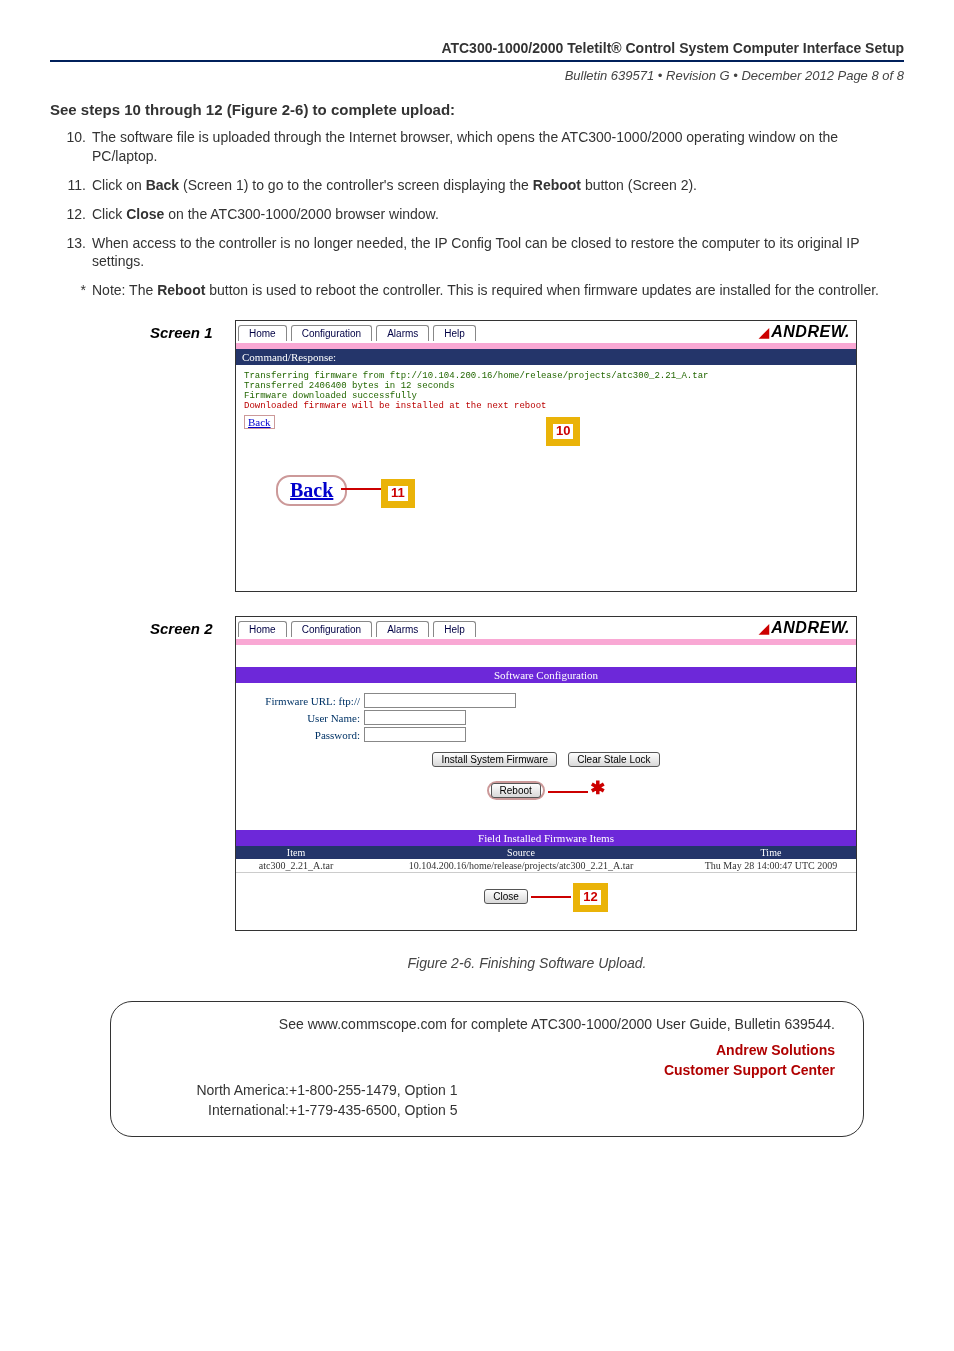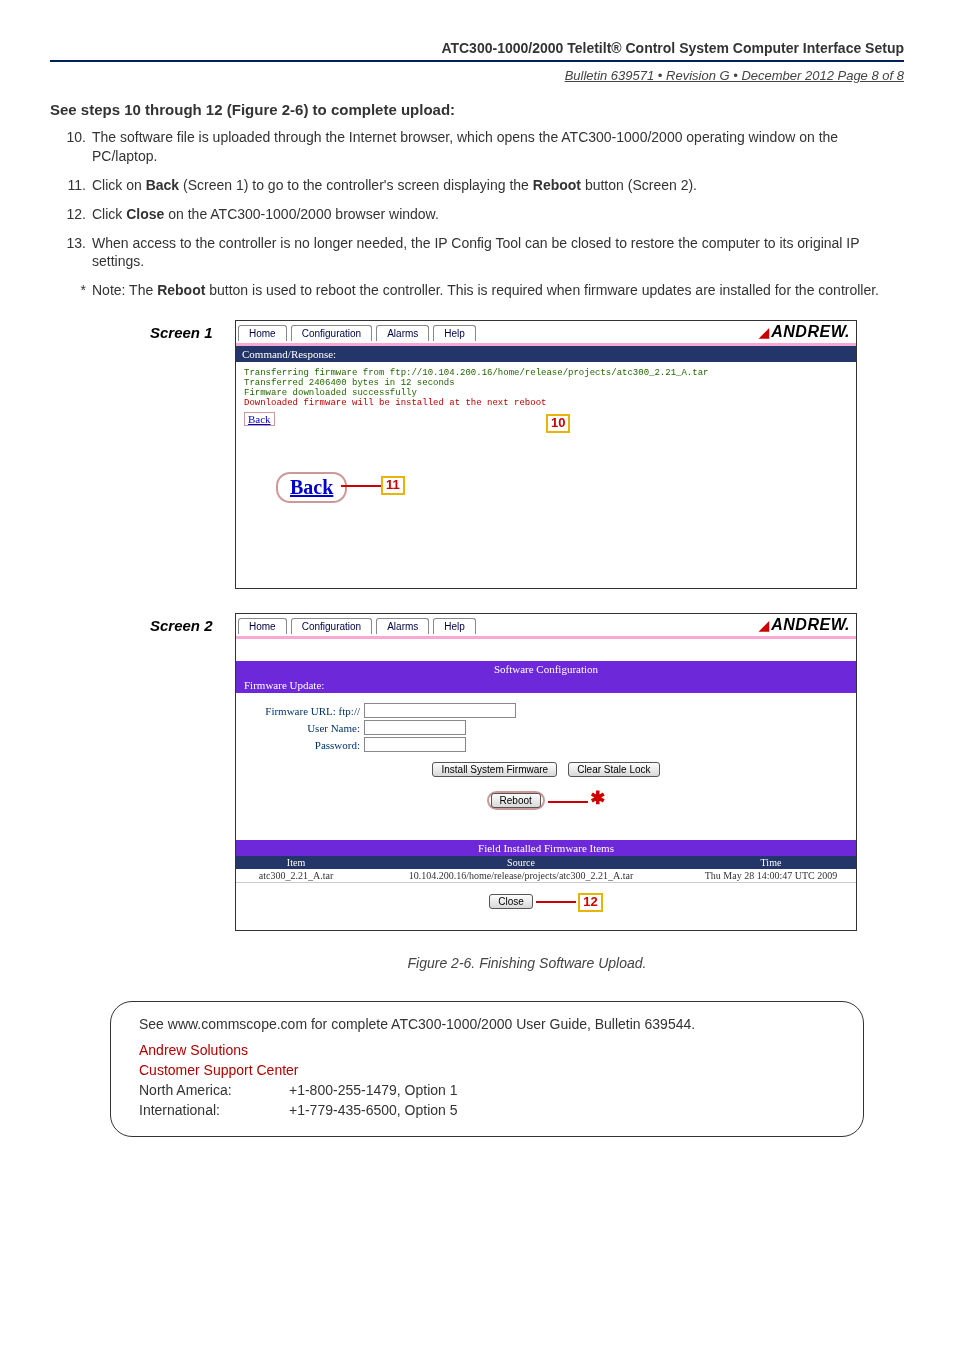--- a/index.html
+++ b/index.html
@@ -21,21 +21,20 @@
     border: none;
     border-top: 2px solid #00205b;
     margin: 0;
   }
   .header-meta {
     text-align: right;
     font-style: italic;
     font-size: 13px;
     margin: 6px 0 18px 0;
     color: #444;
-    text-decoration: underline;
   }
   .section-heading {
     font-weight: bold;
     font-size: 15px;
     margin: 18px 0 10px 0;
   }
   .steps {
     margin: 0 0 10px 0;
     padding: 0;
   }
@@ -87,21 +86,21 @@
     border: 1px solid #333;
     width: 620px;
     background: #fff;
     font-family: Arial, sans-serif;
     font-size: 10px;
     position: relative;
   }
   .nav-bar {
     display: flex;
     align-items: center;
-    border-bottom: 3px solid #f9a8d4;
+    border-bottom: 6px solid #f9a8d4;
     height: 22px;
     background: #fff;
     justify-content: space-between;
   }
   .nav-tabs { display: flex; }
   .nav-tab {
     border: 1px solid #888;
     border-bottom: none;
     padding: 2px 10px;
     margin: 2px 2px 0 2px;
@@ -149,21 +148,21 @@
     text-decoration: underline;
     border: 1px solid #c99;
     padding: 0 3px;
     font-family: "Times New Roman", serif;
     font-size: 11px;
     display: inline-block;
     margin-top: 4px;
   }
   .callout {
     position: absolute;
-    border: 2px solid #eab308;
+    border: 7px solid #eab308;
     color: #c00;
     font-family: Arial, sans-serif;
     font-weight: bold;
     font-size: 13px;
     background: #fff;
     padding: 0 3px;
     line-height: 1.1;
   }
   .callout-line {
     position: absolute;
@@ -266,23 +265,24 @@
     margin: 14px 0 30px 0;
     color: #444;
   }
 
   
   .footer-box {
     border: 1px solid #333;
     border-radius: 22px;
     padding: 14px 28px;
     margin: 30px 40px 0 60px;
+    text-align: right;
   }
   .footer-line1 { margin-bottom: 10px; }
-  .footer-red { color: #b00000; font-weight: normal; margin: 4px 0; }
+  .footer-red { color: #b00000; font-weight: bold; margin: 4px 0; }
   .footer-row { display: flex; margin: 4px 0; }
   .footer-row .l { width: 150px; }
 </style>
 </head>
 <body>
 
 <div class="header-title">ATC300-1000/2000 Teletilt® Control System Computer Interface Setup</div>
 <hr class="header-rule">
 <div class="header-meta">Bulletin 639571 • Revision G • December 2012 Page 8 of 8</div>
 
@@ -357,21 +357,20 @@
           <div class="nav-tab">Home</div>
           <div class="nav-tab">Configuration</div>
           <div class="nav-tab">Alarms</div>
           <div class="nav-tab">Help</div>
         </div>
         <div><span class="andrew-swoosh">◢</span><span class="andrew-logo">ANDREW.</span></div>
       </div>
       <div class="s2-body">
         <div class="s2-gap"></div>
         <div class="bar-blue">Software Configuration</div>
-        <div class="bar-blue left">Firmware Update:</div>
         <div class="s2-form">
           <div class="form-row">
             <div class="form-lbl">Firmware URL: ftp://</div>
             <div class="form-inp"></div>
           </div>
           <div class="form-row">
             <div class="form-lbl">User Name:</div>
             <div class="form-inp" style="width:100px"></div>
           </div>
           <div class="form-row">

